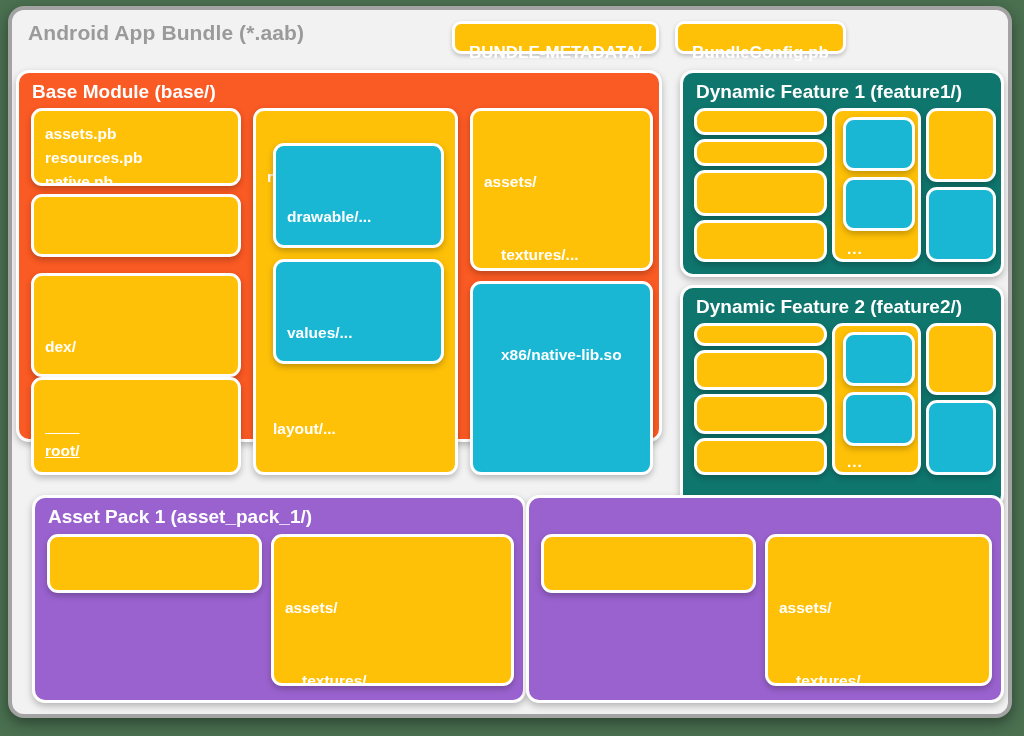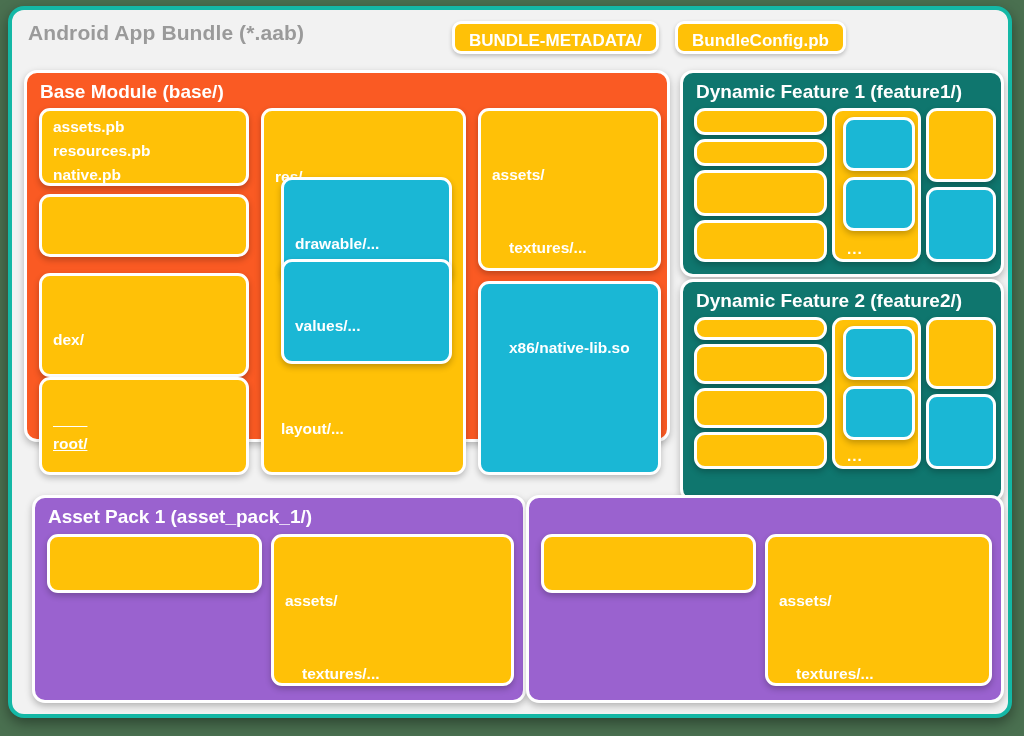--- a/index.html
+++ b/index.html
@@ -18,21 +18,21 @@
   }
 
   
   #bundle-card {
     position: absolute;
     left: 8px;
     top: 6px;
     width: 1004px;
     height: 712px;
     background: #f2f2f2;
-    border: 4px solid #14b8a6;
+    border: 4px solid #a3a3a3;
     border-radius: 16px;
     box-shadow: 0 5px 14px rgba(0,0,0,0.40);
   }
 
   
   #bundle-header {
     position: absolute;
     left: 0; top: 0;
     width: 100%;
     height: 52px;
@@ -44,21 +44,21 @@
     font-size: 21px;
     font-weight: 700;
     color: #9a9a9a;
     letter-spacing: .1px;
   }
   .meta-chip {
     position: absolute;
     top: 11px;
     height: 33px;
     line-height: 33px;
-    padding: 0 14px;
+    padding: 12px 14px;
     background: #ffc107;
     border: 3px solid #ffffff;
     border-radius: 9px;
     color: #ffffff;
     font-size: 17px;
     font-weight: 700;
     white-space: nowrap;
     box-shadow: 0 2px 4px rgba(0,0,0,0.22);
   }
   #chip-bundle-metadata { left: 440px; }
@@ -92,43 +92,43 @@
     box-shadow: 0 3px 6px rgba(0,0,0,0.24);
     color: #ffffff;
     font-size: 15.5px;
     font-weight: 700;
     line-height: 1.56;
     overflow: hidden;
   }
   .box.yellow { background: #ffc107; }
   .box.cyan   { background: #1ab7d5; }
   .box .lines {
-    padding: 4px 10px 0 11px;
+    padding: 11px 10px 0 11px;
     white-space: pre;
   }
   .box .lines .ind1 { padding-left: 17px; display: block; }
   .box .lines .ind0 { display: block; }
 
   
   .box.blank { }
 
   .ellipsis-mark {
     position: absolute;
     color: #ffffff;
     font-size: 15.5px;
     font-weight: 700;
     letter-spacing: 1px;
   }
 
   
-  #base-module { left: 12px; top: 60px; width: 646px; height: 372px; }
+  #base-module { left: 4px; top: 60px; width: 646px; height: 372px; }
 
   
   #feature1 { left: 668px; top: 60px; width: 324px; height: 207px; }
-  #feature2 { left: 668px; top: 269px; width: 324px; height: 223px; }
+  #feature2 { left: 668px; top: 275px; width: 324px; height: 223px; }
 
   
   #asset-pack-1 { left: 20px;  top: 485px; width: 494px; height: 208px; }
   #asset-pack-2 { left: 514px; top: 485px; width: 478px; height: 208px; }
 </style>
 </head>
 <body>
 
 <div id="bundle-card">
 
@@ -169,21 +169,21 @@
         
         
       </div>
     </div>
 
     <div class="box yellow" style="left:234px; top:35px; width:205px; height:367px;">
       <div class="lines" style="padding-top:6px;">
         <span class="ind0">res/</span>
       </div>
 
-      <div class="box cyan" style="left:17px; top:32px; width:171px; height:105px;margin-top:34px;">
+      <div class="box cyan" style="left:17px; top:32px; width:171px; height:105px;">
         <div class="lines">
           <span class="ind0">drawable/...</span>
           
           
           
         </div>
       </div>
 
       <div class="box cyan" style="left:17px; top:148px; width:171px; height:105px;">
         <div class="lines">

